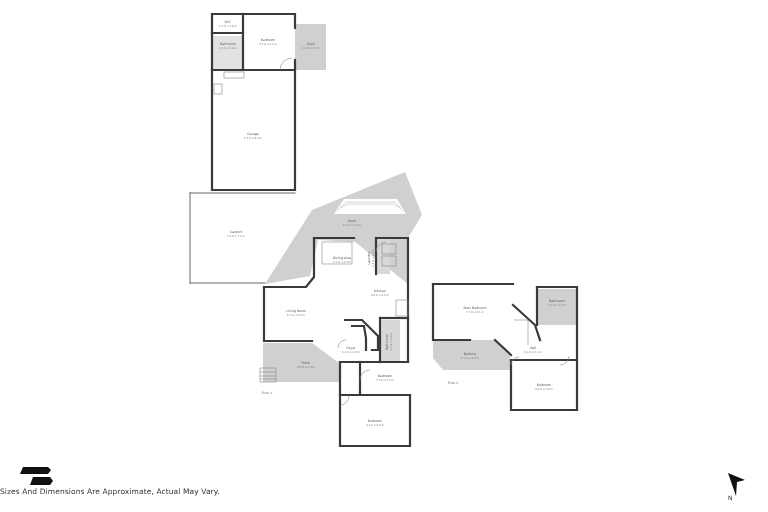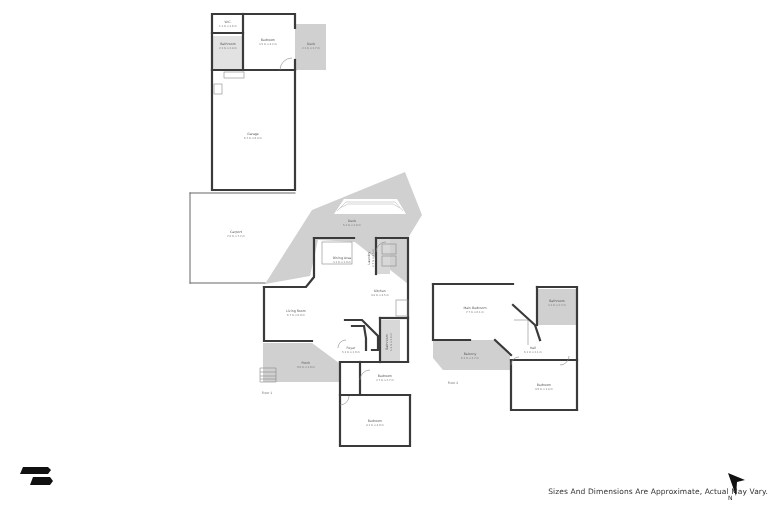--- a/index.html
+++ b/index.html
@@ -1,21 +1,21 @@
 <!DOCTYPE html>
 <html><head>
 <meta charset="utf-8">
 <style>
   html, body { margin: 0; padding: 0; }
   body { width: 768px; height: 512px; background: #ffffff; position: relative; overflow: hidden; font-family: "DejaVu Sans", sans-serif; }
   .plan { position: absolute; left: 0; top: 0; width: 768px; height: 512px; }
   .room-label { font-size: 3.2px; fill: #555; text-anchor: middle; }
   .room-dim { font-size: 2.6px; fill: #777; text-anchor: middle; }
   .floor-label { font-size: 3px; fill: #666; text-anchor: middle; }
-  .disclaimer { position: absolute; left: 0; width: 768px; top: 487px; text-align: right; font-size: 7.5px; color: #333; font-family: "DejaVu Sans", sans-serif; letter-spacing: 0.1px; }
+  .disclaimer { position: absolute; left: 0; width: 768px; top: 487px; text-align: left; font-size: 7.5px; color: #333; font-family: "DejaVu Sans", sans-serif; letter-spacing: 0.1px; }
   .logo { position: absolute; left: 20px; top: 463px; width: 36px; height: 26px; }
   .north { position: absolute; left: 725px; top: 470px; width: 24px; height: 34px; }
   .north-label { position: absolute; left: 728px; top: 494px; font-size: 6px; color: #222; font-family: "DejaVu Sans", sans-serif; }
 </style>
 </head>
 <body>
 
 <svg class="plan" viewBox="0 0 768 512" xmlns="http://www.w3.org/2000/svg">
 
   <rect x="295" y="24" width="31" height="46" fill="#d0d0d0"></rect>

